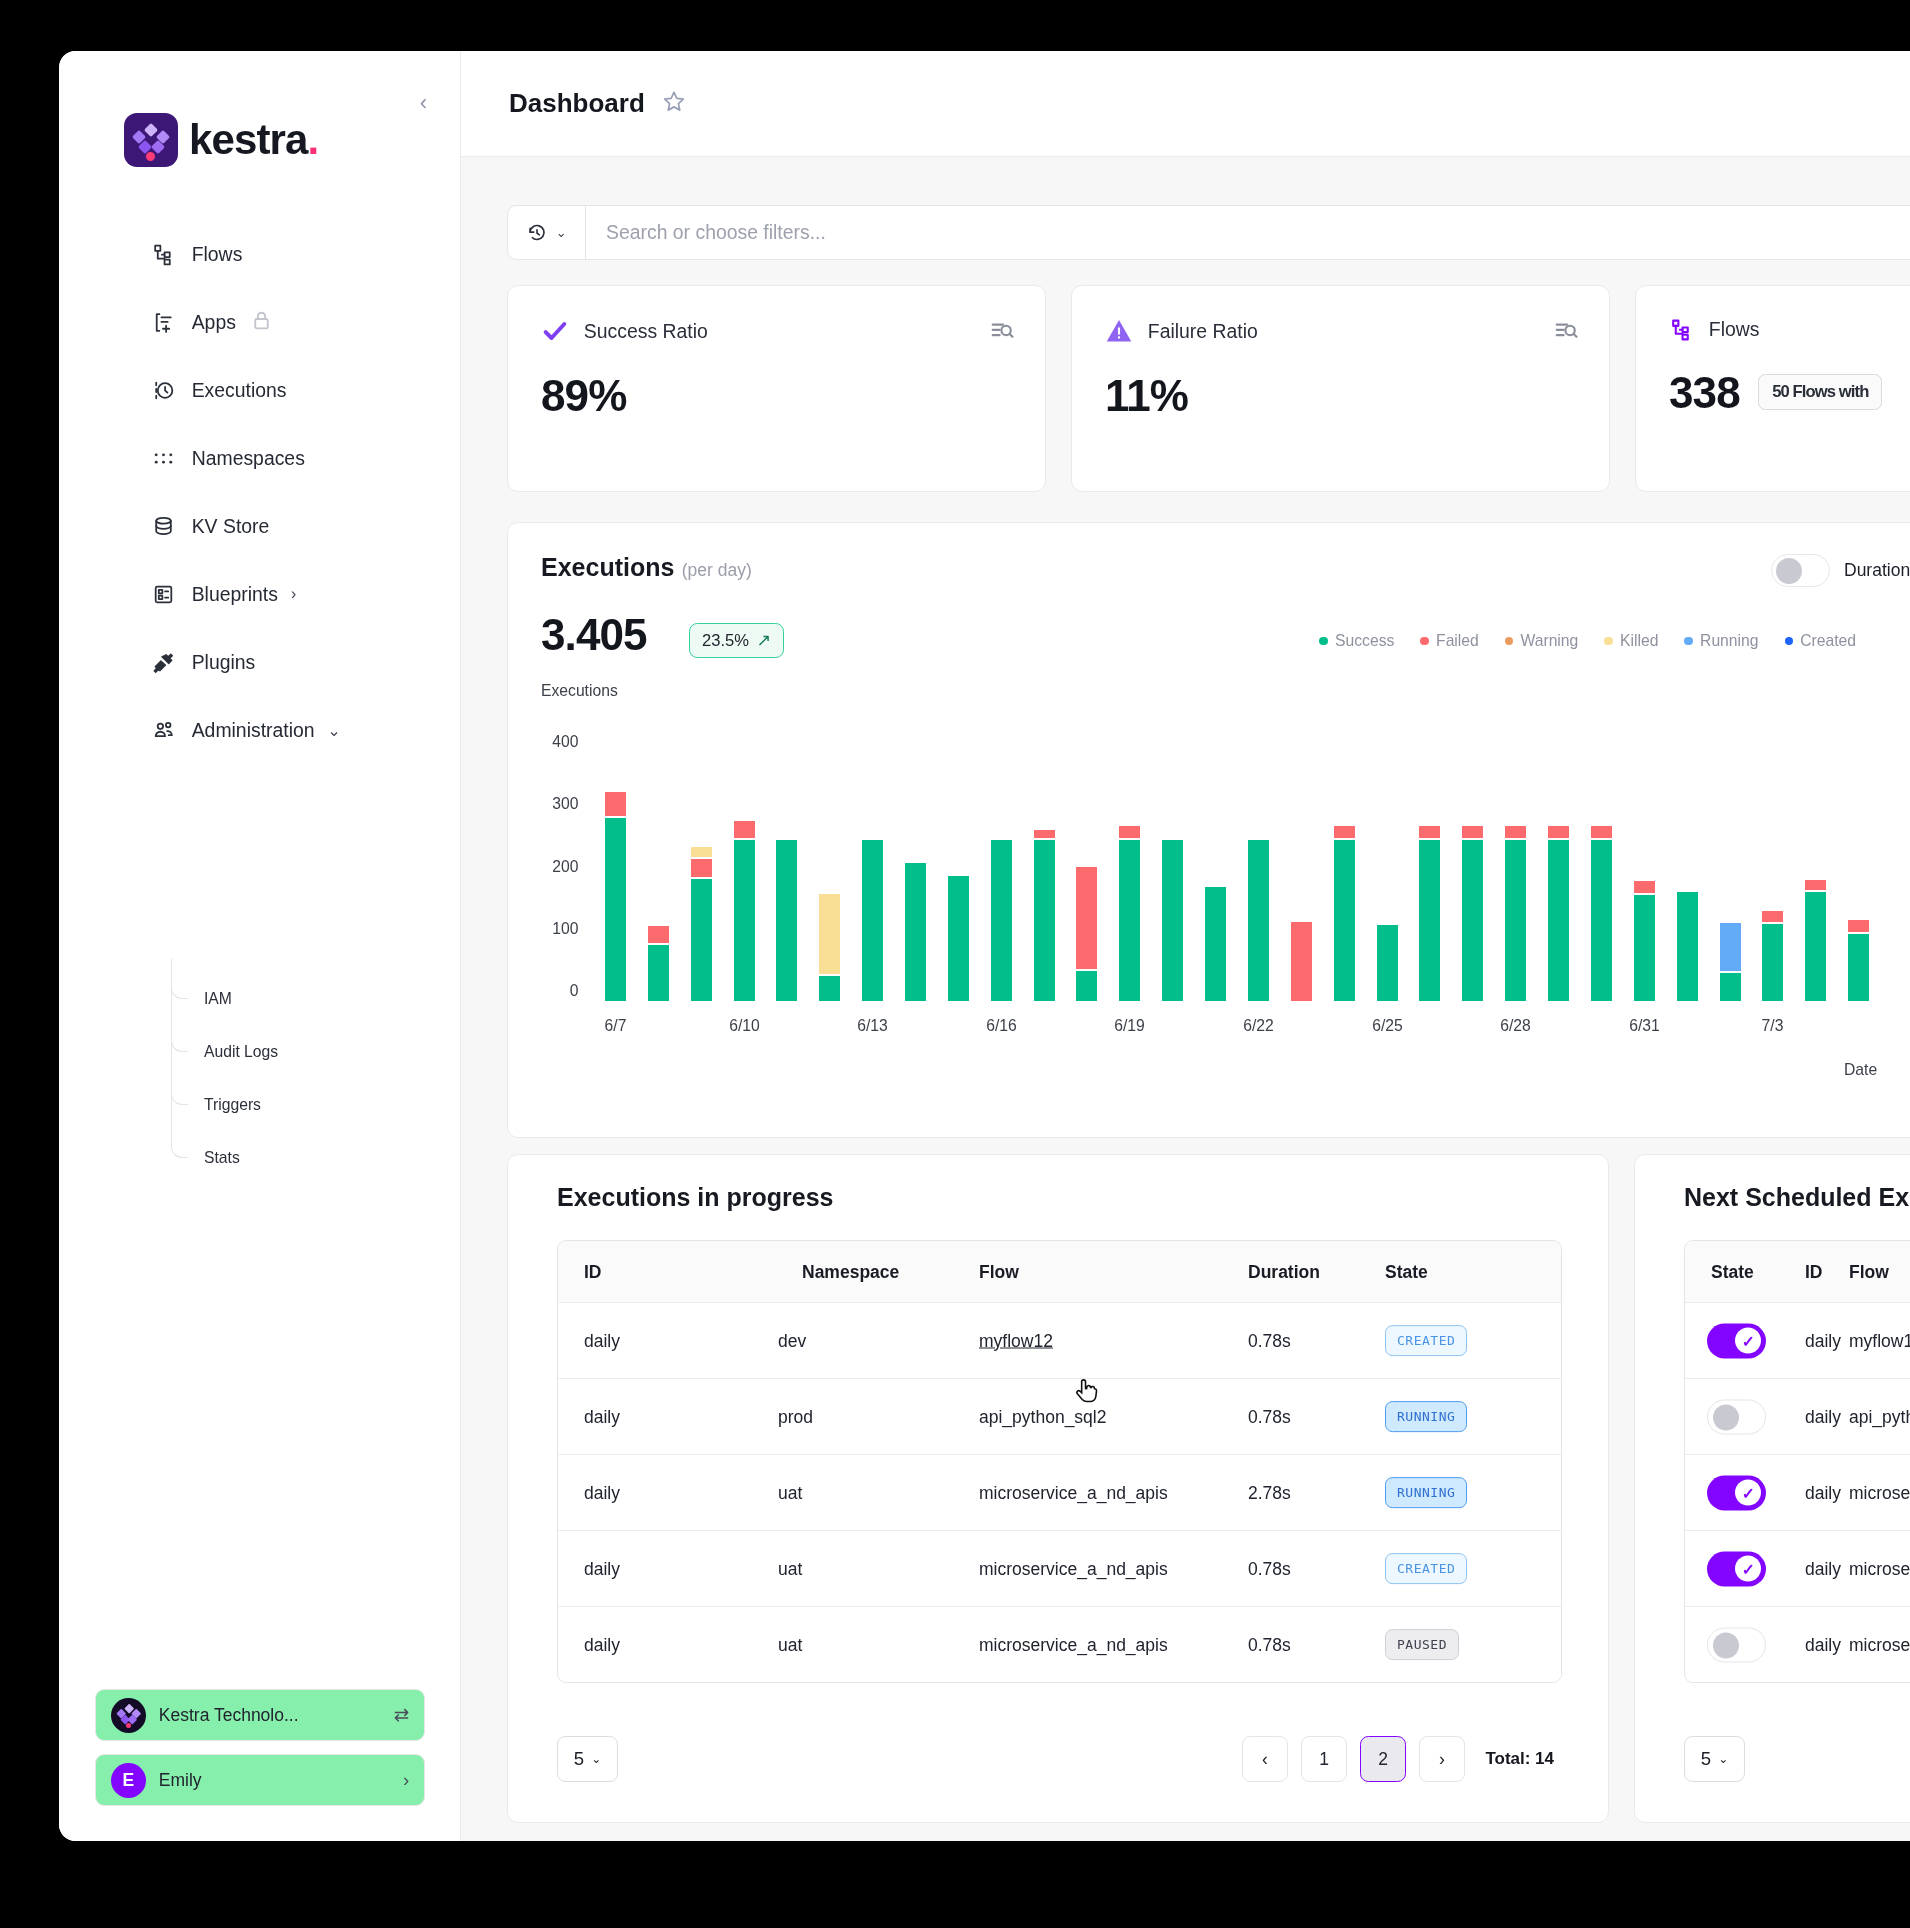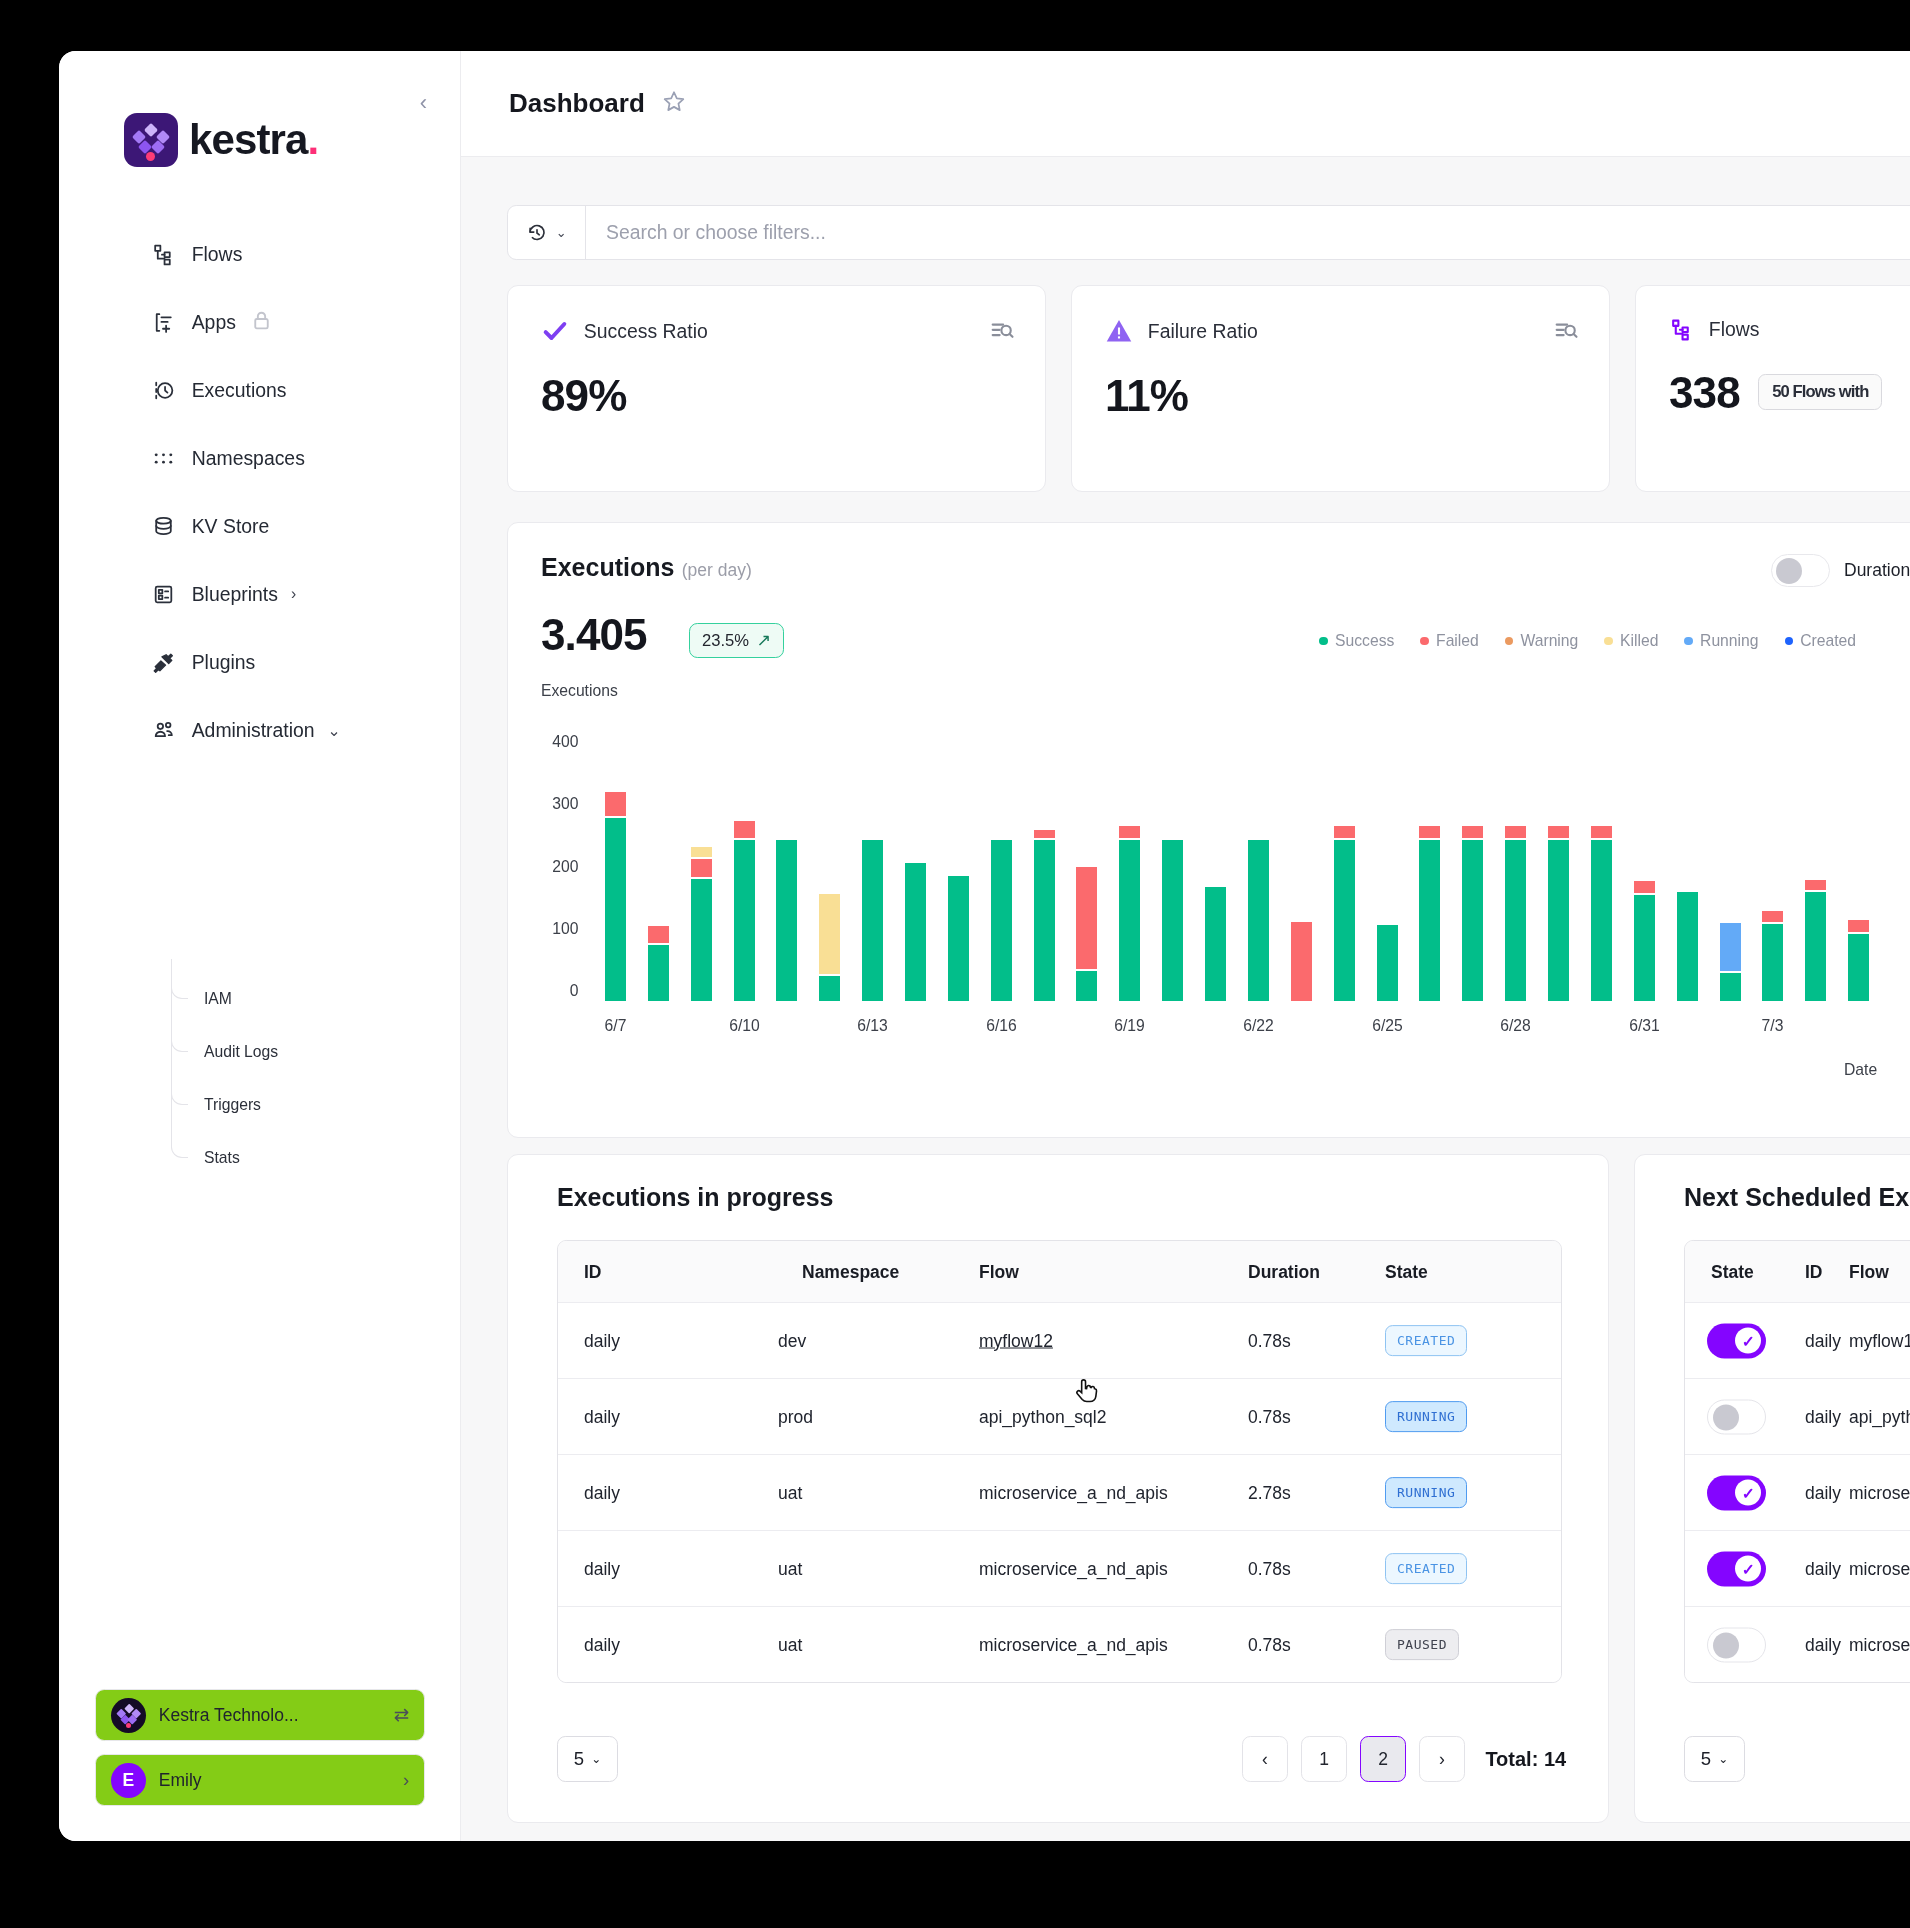--- a/index.html
+++ b/index.html
@@ -25,21 +25,21 @@
   .nav-item { height:68px; display:flex; align-items:center; padding-left:92px; cursor:pointer; }
   .nav-item svg { width:25px; height:25px; flex:none; }
   .nav-item .lbl { font-size:19.4px; color:#252a34; margin-left:15.7px; }
   .nav-item .trail { margin-left:13px; color:#3f4350; font-size:15.7px; }
   .nav-item .lock { margin-left:13px; }
   .subtree-line { position:absolute; left:112px; top:921px; height:164px; width:0.9px; background:#e4e4e9; }
   .sub-item { position:absolute; left:0; height:53px; width:100%; display:flex; align-items:center; cursor:pointer; }
   .sub-item .elbow { position:absolute; left:112px; top:-13px; width:16.6px; height:40px;
     border-left:0.9px solid #e4e4e9; border-bottom:0.9px solid #e4e4e9; border-bottom-left-radius:11px; }
   .sub-item .lbl { position:absolute; left:145px; font-size:15.7px; color:#2c303a; }
-  .side-box { position:absolute; left:36px; width:330px; height:52px; background:#84cc16;
+  .side-box { position:absolute; left:36px; width:330px; height:52px; background:#86efac;
     border:0.9px solid #e7e7ea; border-radius:9.2px; display:flex; align-items:center; padding:0 14.8px; cursor:pointer; }
   .side-box .name { font-size:17.5px; color:#20242e; margin-left:13px; flex:1; white-space:nowrap; overflow:hidden; }
   .ws-avatar { width:35px; height:35px; border-radius:50%; background:#140b26; position:relative; flex:none; }
   .ws-avatar i { position:absolute; width:6.5px; height:6.5px; border-radius:0.9px; transform:rotate(45deg); }
   .ws-avatar .d1{left:7.4px;top:12px;background:#a379f5;} .ws-avatar .d2{left:14.8px;top:7.4px;background:#cdb4fa;}
   .ws-avatar .d3{left:22px;top:12px;background:#b18af7;} .ws-avatar .d4{left:11px;top:18.5px;background:#8d55f0;}
   .ws-avatar .d5{left:18.5px;top:18.5px;background:#9d6cf3;}
   .ws-avatar .dot{left:14.8px;top:25px;width:5.5px;height:5.5px;border-radius:50%;background:#fd3c77;transform:none;}
   .u-avatar { width:35px; height:35px; border-radius:50%; background:#8405ff; color:#fff; font-size:17.5px;
     font-weight:bold; display:flex; align-items:center; justify-content:center; flex:none; }
@@ -122,21 +122,21 @@
   .pill.off { background:#fff; border:0.9px solid #e5e5ea; }
   .pill.off .knob { position:absolute; left:4.6px; top:4.6px; width:26px; height:26px; border-radius:50%; background:#c9c9d1; }
   .pagesize { position:absolute; left:49px; top:581px; width:61px; height:46px; background:#fff;
     border:0.9px solid #dcdce2; border-radius:8.3px; display:flex; align-items:center; justify-content:center;
     gap:7.4px; font-size:18.5px; color:#1c1f28; cursor:pointer; }
   .pagesize .chev { font-size:12px; }
   .pager { position:absolute; top:581px; left:734px; display:flex; align-items:center; gap:13px; }
   .pbtn { min-width:46px; height:46px; background:#fff; border:0.9px solid #e3e3e8; border-radius:8.3px;
     display:flex; align-items:center; justify-content:center; font-size:17.5px; color:#23262f; cursor:pointer; padding:0 13px; }
   .pbtn.current { border:1.8px solid #8405ff; background:#e9e9ee; }
-  .total-lbl { font-size:20px; color:#15171e; font-weight:600; margin-left:7.4px; white-space:nowrap; }
+  .total-lbl { font-size:17px; color:#15171e; font-weight:600; margin-left:7.4px; white-space:nowrap; }
   .cursor-hand { position:absolute; left:565px; top:222px; z-index:9; }
 </style>
 </head>
 <body>
 
 <div class="window">
 
   <div class="sidebar">
     <span class="collapse">‹</span>
     <div class="logo">

